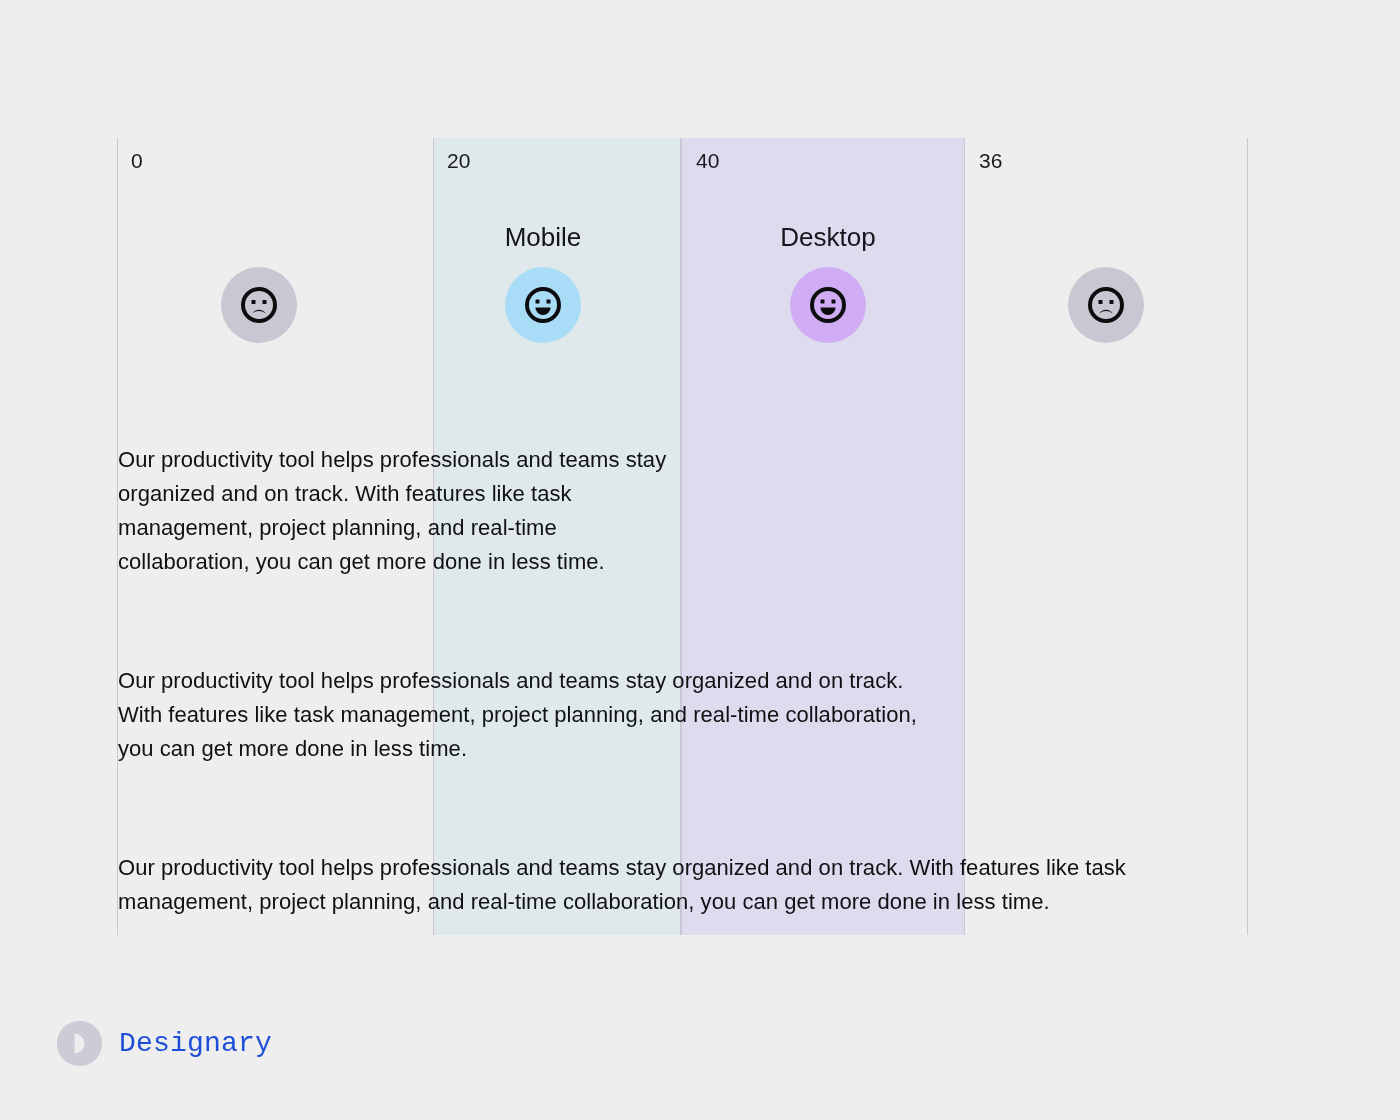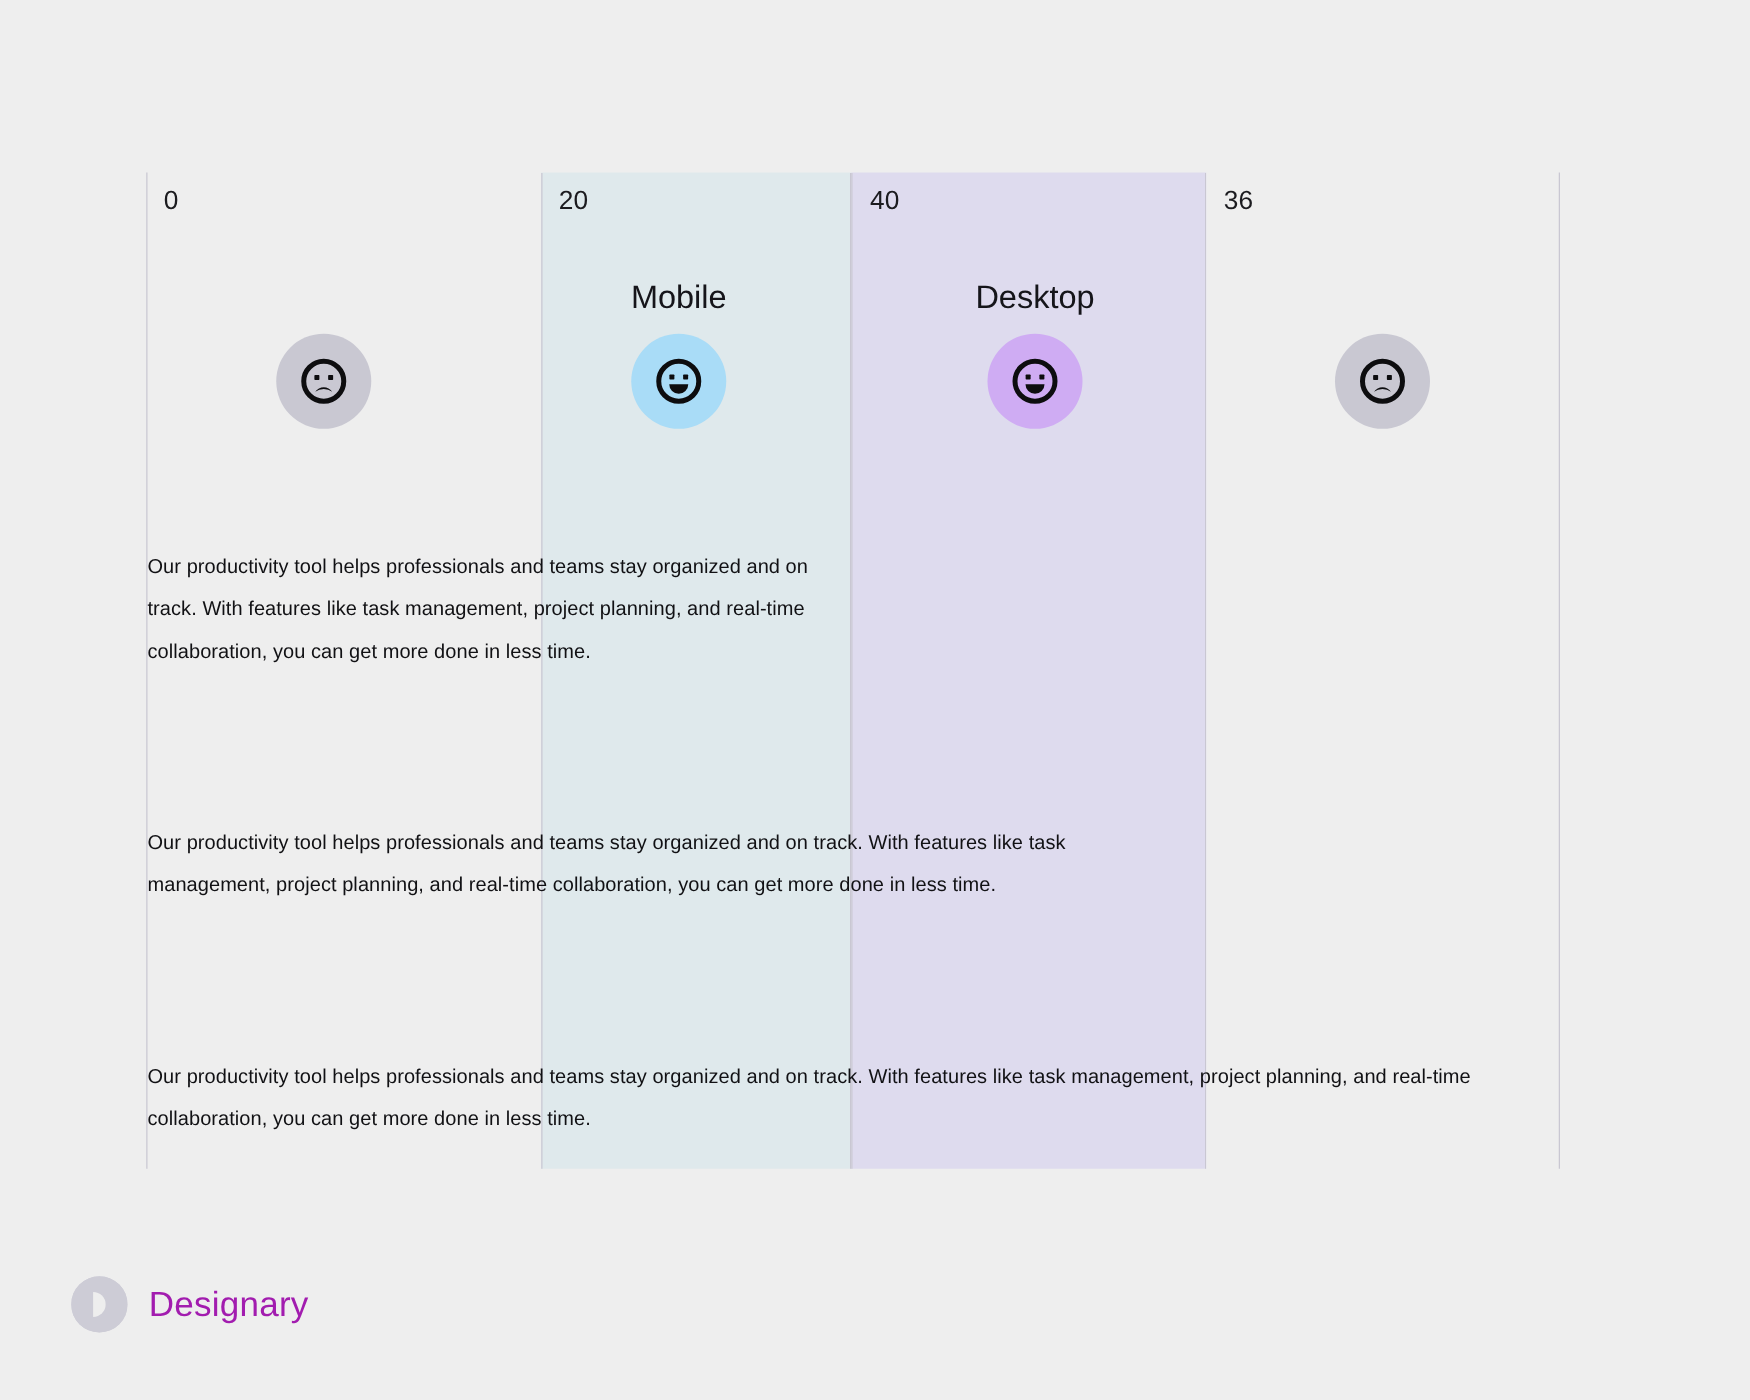--- a/index.html
+++ b/index.html
@@ -77,21 +77,21 @@
     display: block;
     width: 40px;
     height: 40px;
   }
 
   
   .para {
     position: absolute;
     left: 118px;
     color: #111114;
-    font-size: 16px;
+    font-size: 22px;
     line-height: 34px;
     letter-spacing: 0.05px;
   }
   #para-1 { top: 421px; width: 556px; }
   #para-2 { top: 642px; width: 800px; }
   #para-3 { top: 829px; width: 1112px; }
 
   
   #brand {
     position: absolute;
@@ -106,23 +106,24 @@
     height: 45px;
     border-radius: 50%;
     background: #cdccd6;
     display: flex;
     align-items: center;
     justify-content: center;
   }
   #brand .mark svg { display: block; }
   #brand .wordmark {
     font-size: 28px;
-    color: #a21caf;
+    color: #1d4ed8;
     letter-spacing: 0.2px;
     line-height: 1;
+    font-family: Liberation Mono, monospace;
   }
 </style>
 </head>
 <body>
 
 <div id="grid-canvas">
 
   <div class="col-band tinted" style="left:433px; width:248px; background:#dfe9ec;"></div>
   <div class="col-band tinted" style="left:681px; width:284px; background:#dedbee;"></div>
 

